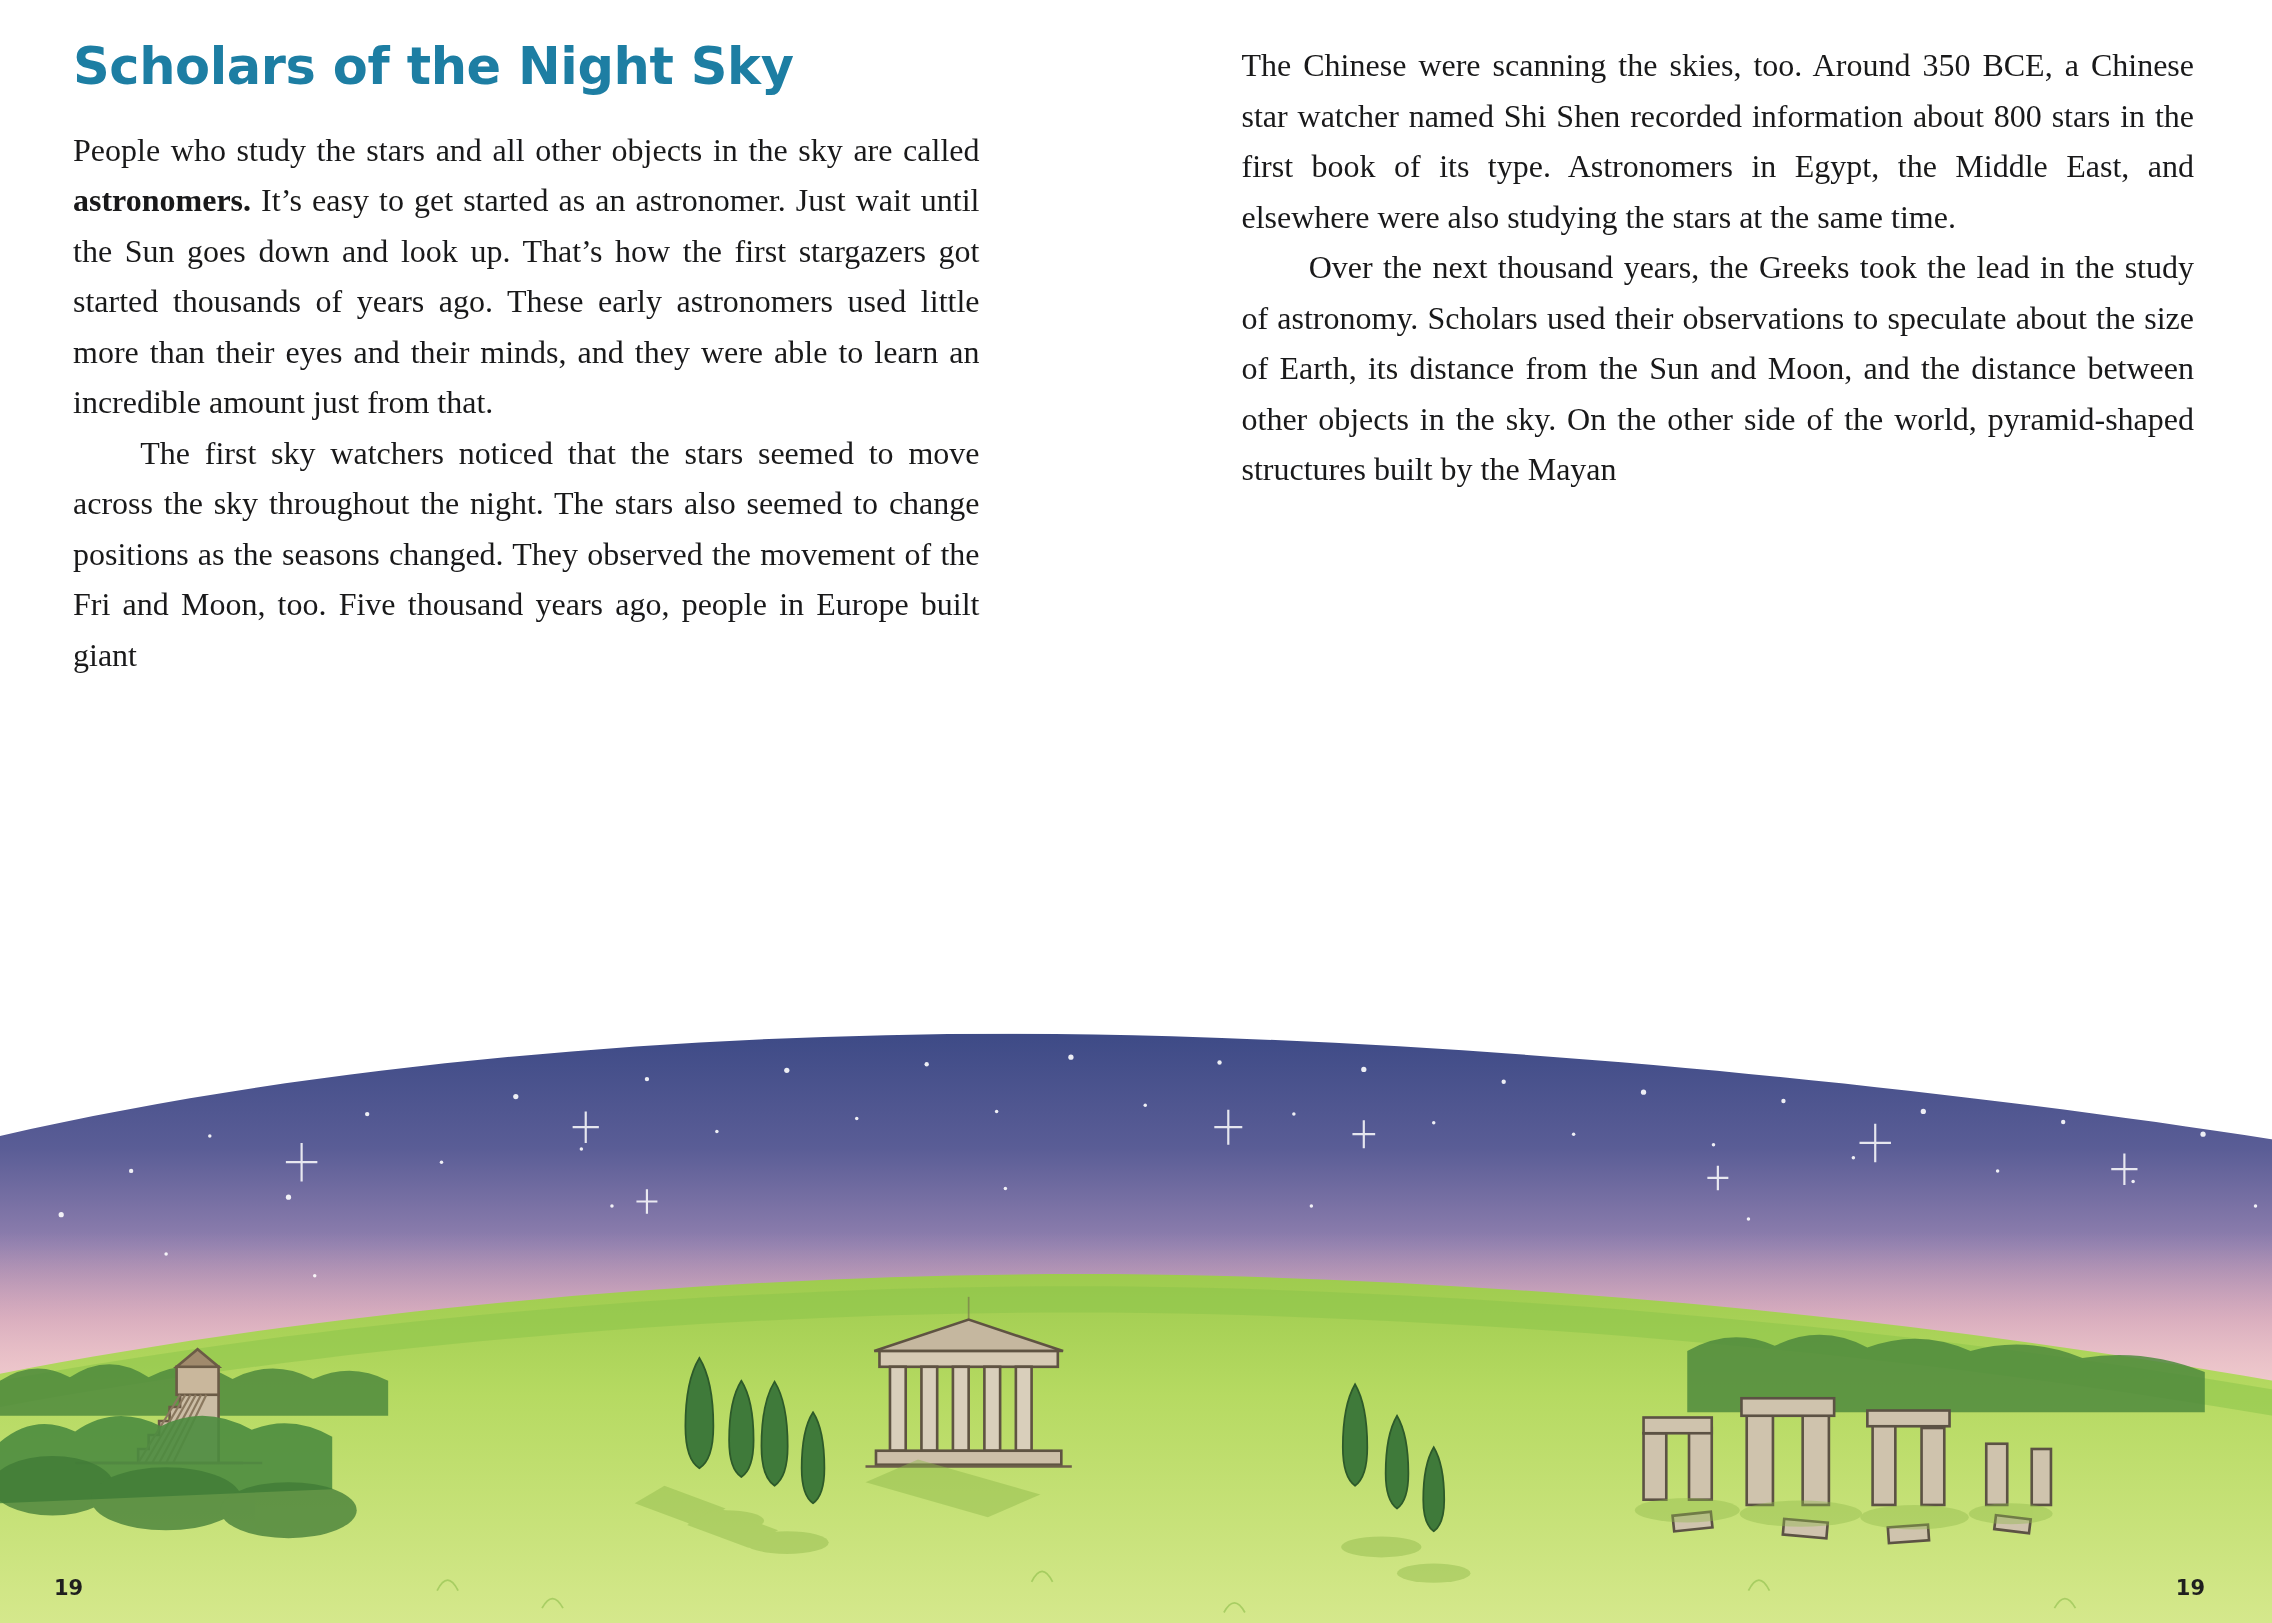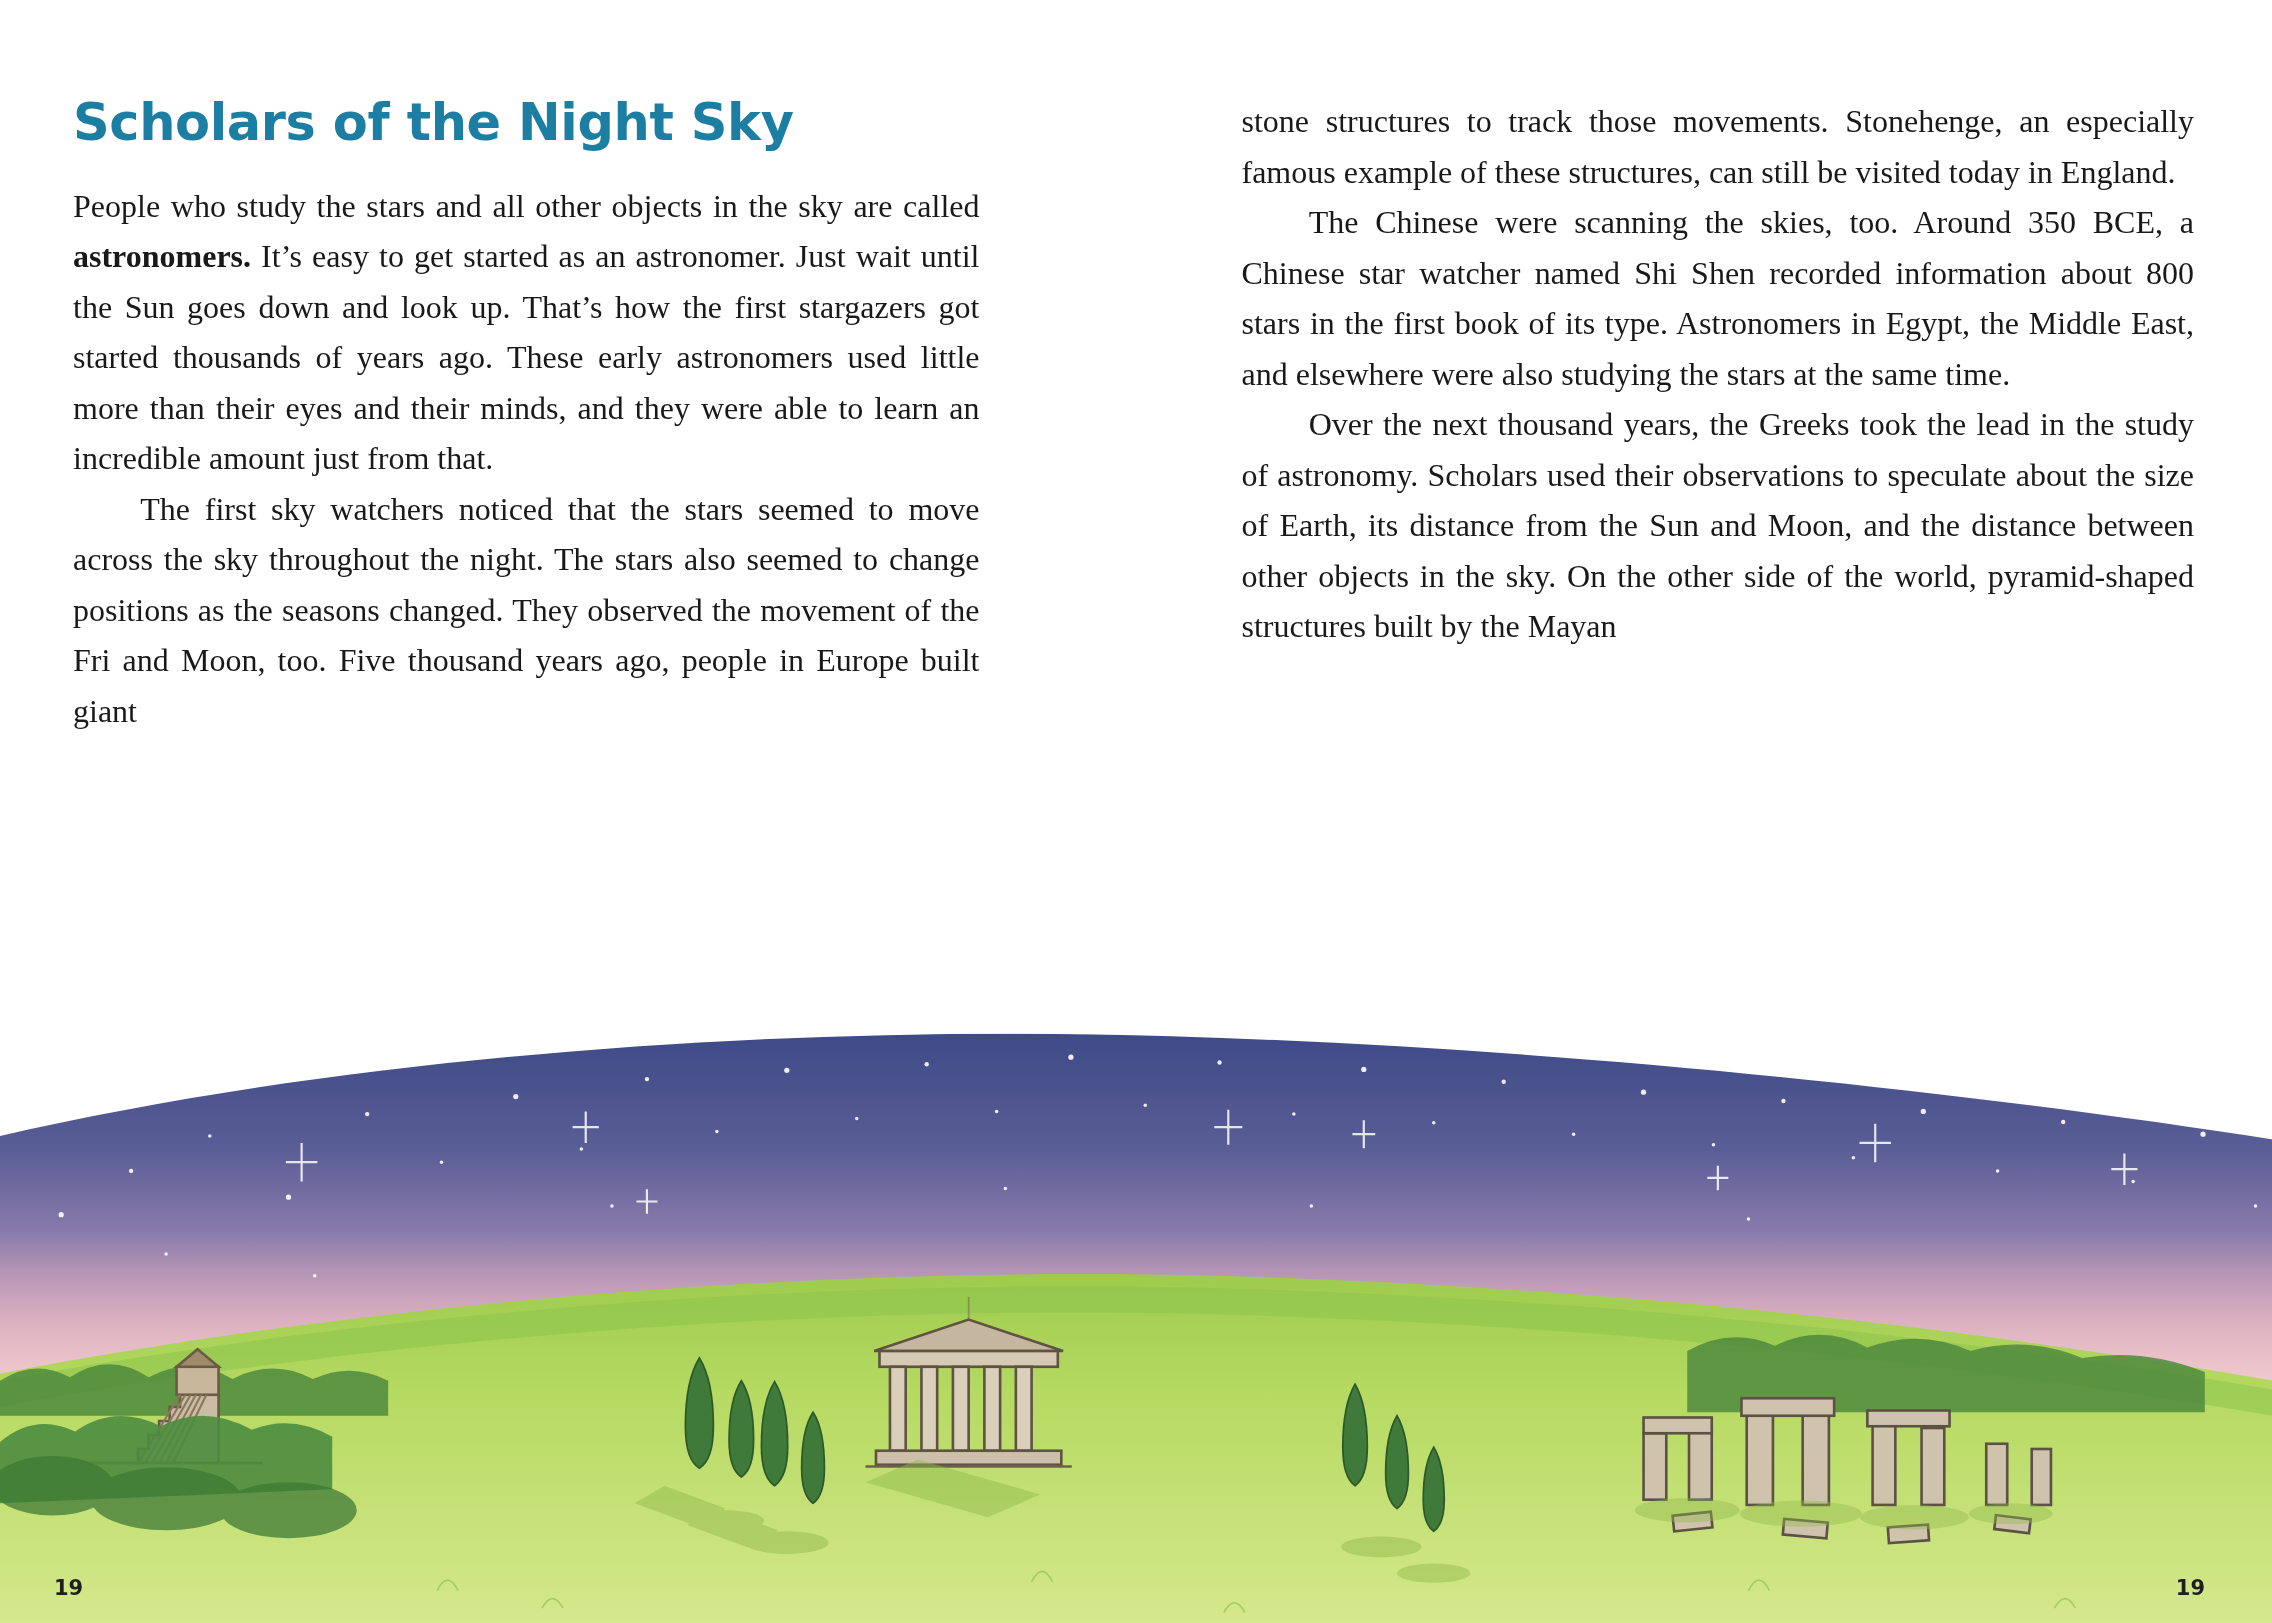--- a/index.html
+++ b/index.html
@@ -28,21 +28,21 @@
     top: 0;
     left: 0;
     width: 2273px;
     height: 1058px;
     display: flex;
     box-sizing: border-box;
   }
   .col {
     box-sizing: border-box;
     flex: 0 0 50%;
-    padding-top: 96px;
+    padding-top: 40px;
   }
   .col-left  { padding-left: 73px;  padding-right: 157px; }
   .col-right { padding-left: 105px; padding-right: 79px;  }
 
   h1.heading {
     font-family: "DejaVu Sans", sans-serif;
     font-weight: bold;
     color: #1d7ea3;
     font-size: 51px;
     letter-spacing: -0.4px;
@@ -99,21 +99,20 @@
 
     <div class="col col-left">
       <h1 class="heading">Scholars of the Night Sky</h1>
 
       <p class="body"><span>People who study the stars and all other objects in the sky are called </span><b class="term">astronomers.</b><span> It’s easy to get started as an astronomer. Just wait until the Sun goes down and look up. That’s how the first stargazers got started thousands of years ago. These early astronomers used little more than their eyes and their minds, and they were able to learn an incredible amount just from that.</span></p>
 
       <p class="body">The first sky watchers noticed that the stars seemed to move across the sky throughout the night. The stars also seemed to change positions as the seasons changed. They observed the movement of the Fri and Moon, too. Five thousand years ago, people in Europe built giant</p>
     </div>
 
     <div class="col col-right">
-      <p class="body">stone structures to track those movements. Stonehenge, an especially famous example of these structures, can still be visited today in England.</p>
       <p class="body">The Chinese were scanning the skies, too. Around 350 BCE, a Chinese star watcher named Shi Shen recorded information about 800 stars in the first book of its type. Astronomers in Egypt, the Middle East, and elsewhere were also studying the stars at the same time.</p>
       <p class="body">Over the next thousand years, the Greeks took the lead in the study of astronomy. Scholars used their observations to speculate about the size of Earth, its distance from the Sun and Moon, and the distance between other objects in the sky. On the other side of the world, pyramid-shaped structures built by the Mayan</p>
     </div>
 
   </div>
 
   <div id="illustration">
     <svg viewBox="0 0 2600 677" preserveAspectRatio="none" xmlns="http://www.w3.org/2000/svg">
       <defs>
         <clipPath id="hillclip">

